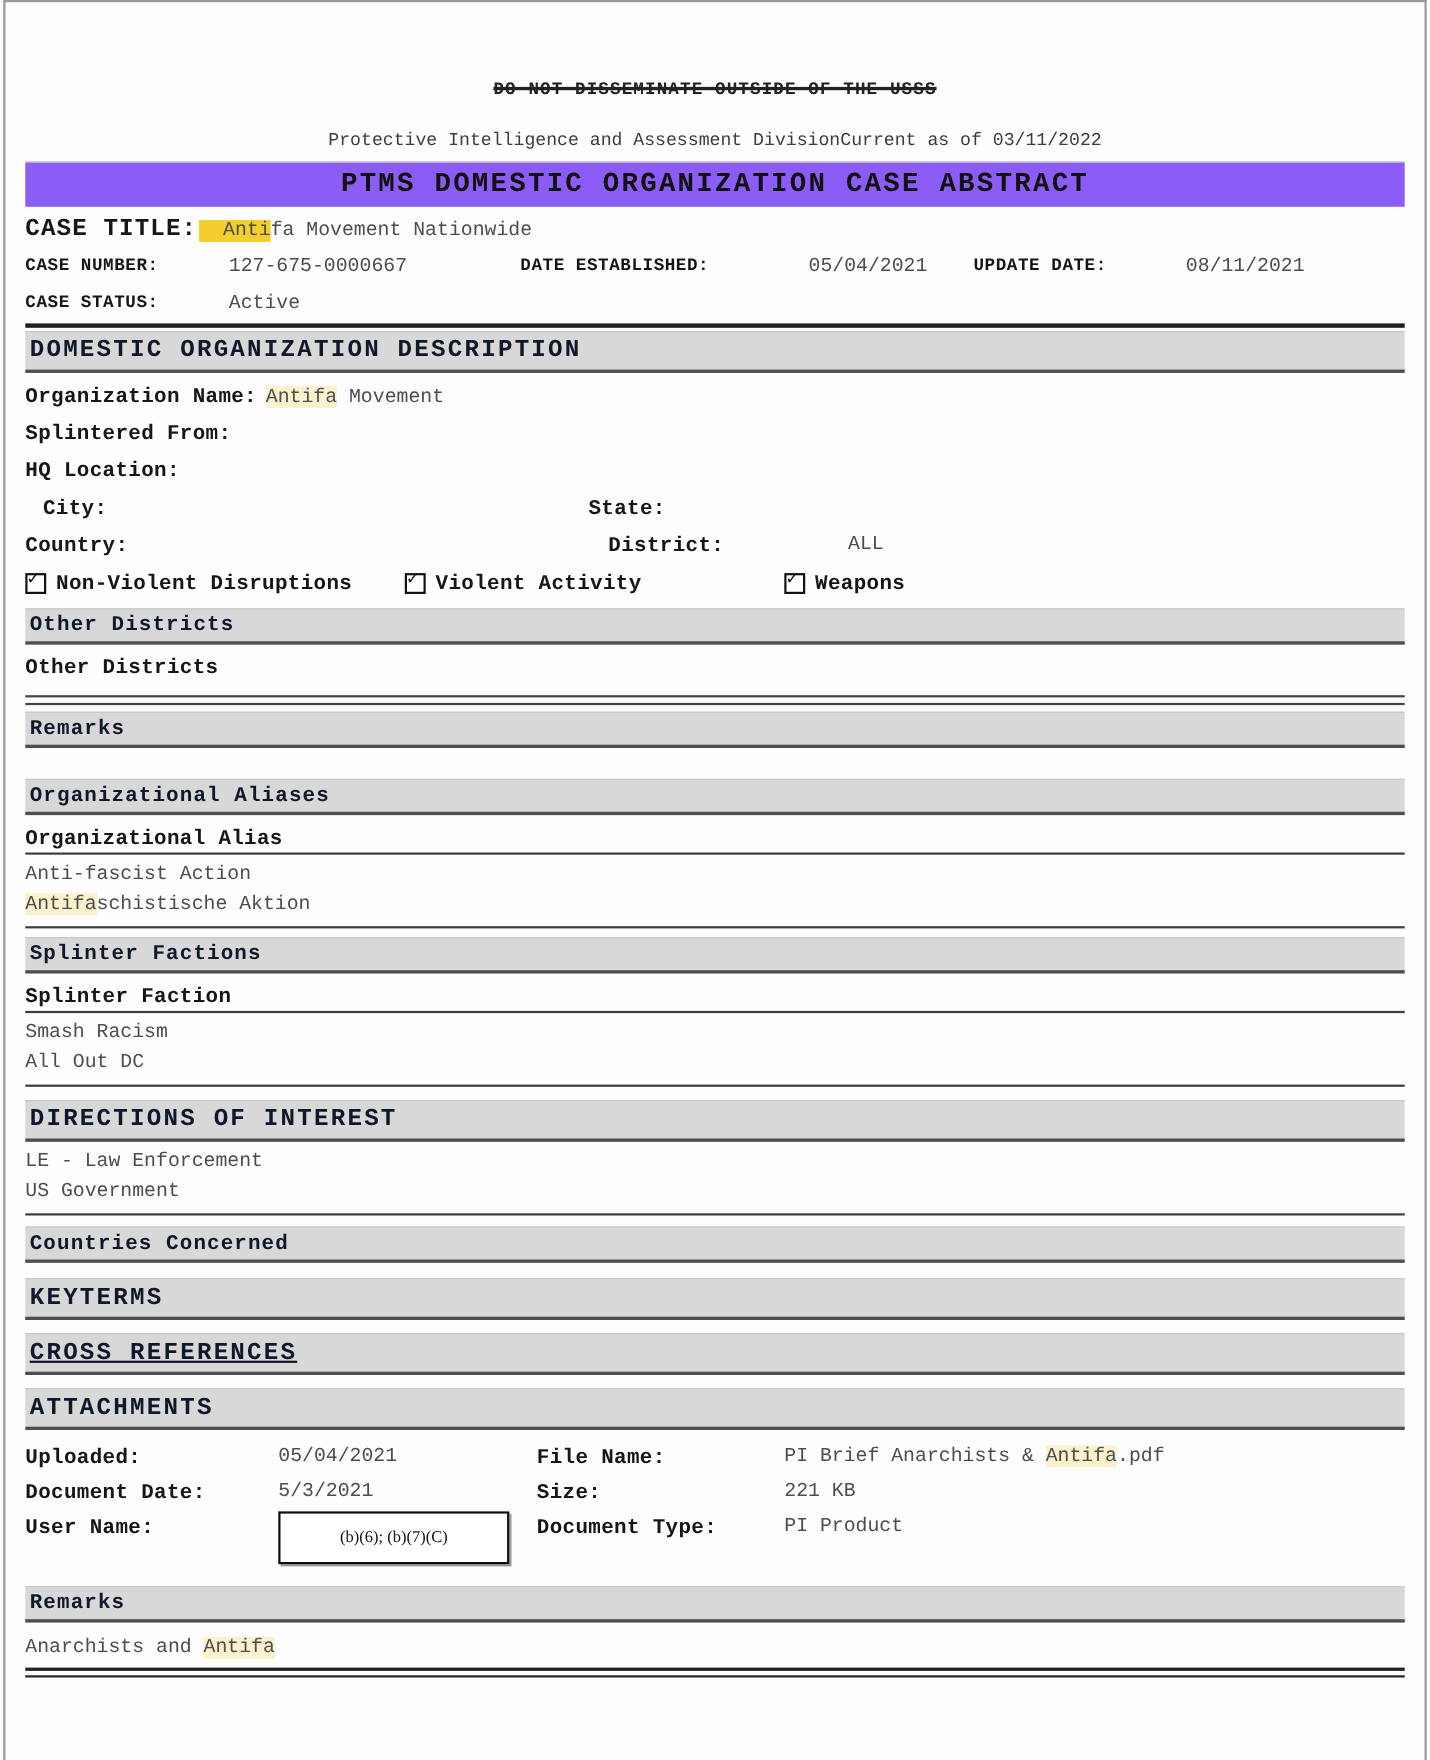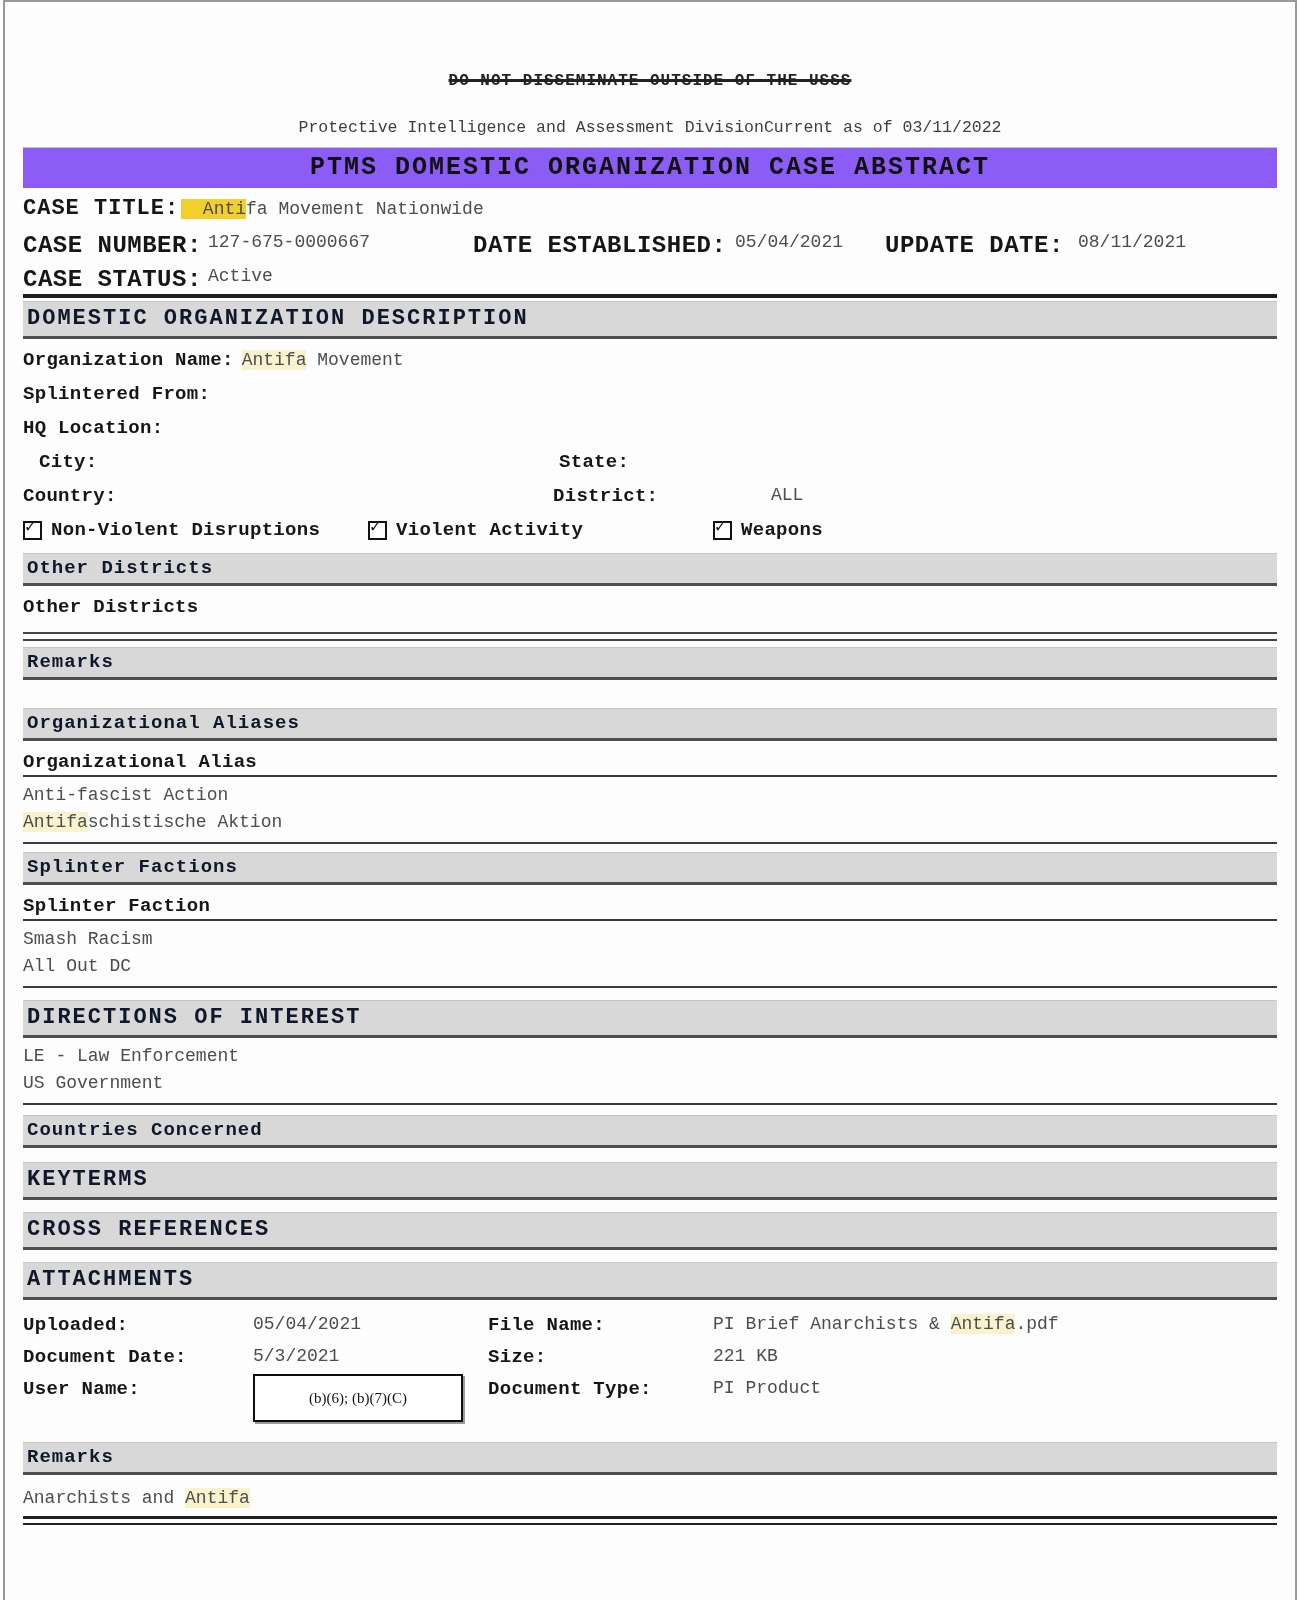--- a/index.html
+++ b/index.html
@@ -19,21 +19,21 @@
   .hdr-row{margin-top:28px;display:flex;justify-content:center;
     font-size:16.5px;color:#3d3d3d;}
 
   .title-bar{margin-top:10px;background:#8b5cf6;border-top:1px solid #c2c2c2;
     text-align:center;font-weight:bold;font-size:25px;letter-spacing:2px;
     padding:5px 0 6px;color:#111;}
 
   .row{position:relative;}
   .case-title-row{margin-top:8px;height:32px;font-size:18px;}
   .lbl-xl{font-weight:bold;font-size:22px;letter-spacing:1px;margin-right:2px;}
-  .lbl-lg{font-weight:bold;font-size:24px;letter-spacing:0.5px;}
+  .lbl-lg{font-weight:bold;font-size:16px;letter-spacing:0.5px;}
   .val{color:#4d4d4d;font-size:18px;}
   .pre{white-space:pre;}
   .hl-bright{background:#f3cf2e;}
   .hl-pale{background:#f9f2cc;}
 
   .posrow{position:relative;height:30px;}
   .posrow > span, .posrow > b{position:absolute;top:0;white-space:pre;}
 
   .case-num-row{margin-top:4px;height:30px;}
   .case-status-row{margin-top:4px;height:26px;}
@@ -64,21 +64,21 @@
   .dline{margin-top:12px;height:5px;border-top:2px solid #444;border-bottom:2px solid #444;}
   .bar-remarks1{margin-top:6px;}
   .bar-aliases{margin-top:28px;}
   .hr2{border-top:2px solid #3c3c3c;}
   .list-block{padding:5px 0 6px;}
   .list-line{height:27px;line-height:27px;font-size:18px;color:#4d4d4d;}
   .bar-splinter{margin-top:8px;}
   .bar-doi{margin-top:12px;}
   .bar-countries{margin-top:10px;}
   .bar-keyterms{margin-top:14px;}
-  .bar-cross{margin-top:12px;}
+  .bar-cross{margin-top:12px;text-decoration:underline;}
   .bar-usss{margin-top:12px;}
   .bar-attach{margin-top:12px;}
 
   .att-grid{margin-top:14px;display:grid;grid-template-columns:230px 235px 225px 1fr;
     row-gap:10px;align-items:start;font-size:18px;}
   .att-grid .alabel{font-weight:bold;font-size:19px;letter-spacing:0.3px;}
   .att-grid .aval{color:#4d4d4d;}
   .att-row3{min-height:50px;}
   .redaction-box{width:206px;height:44px;border:2.5px solid #0d0d0d;background:#fff;
     box-shadow:2px 2px 0 #9a9a9a;display:flex;align-items:center;justify-content:center;
@@ -133,21 +133,21 @@
       <b class="flabel">Organization Name:</b><span class="val pre hl-pale">Antifa</span><span class="val pre"> Movement</span>
     </div>
     <div class="field-row">
       <b class="flabel">Splintered From:</b>
     </div>
     <div class="field-row">
       <b class="flabel">HQ Location:</b>
     </div>
     <div class="posfield">
       <b class="flabel" style="left:16px">City:</b>
-      <b class="flabel" style="left:536px">State:</b>
+      <b class="flabel" style="left:512px">State:</b>
     </div>
     <div class="posfield">
       <b class="flabel" style="left:0">Country:</b>
       <b class="flabel" style="left:530px">District:</b>
       <span class="val" style="left:748px">ALL</span>
     </div>
     <div class="posrow cb-row">
       <span class="cb-item" style="left:0">
         <span class="cbox"><i>✓</i></span>
         <span class="cb-lbl">Non-Violent Disruptions</span>

